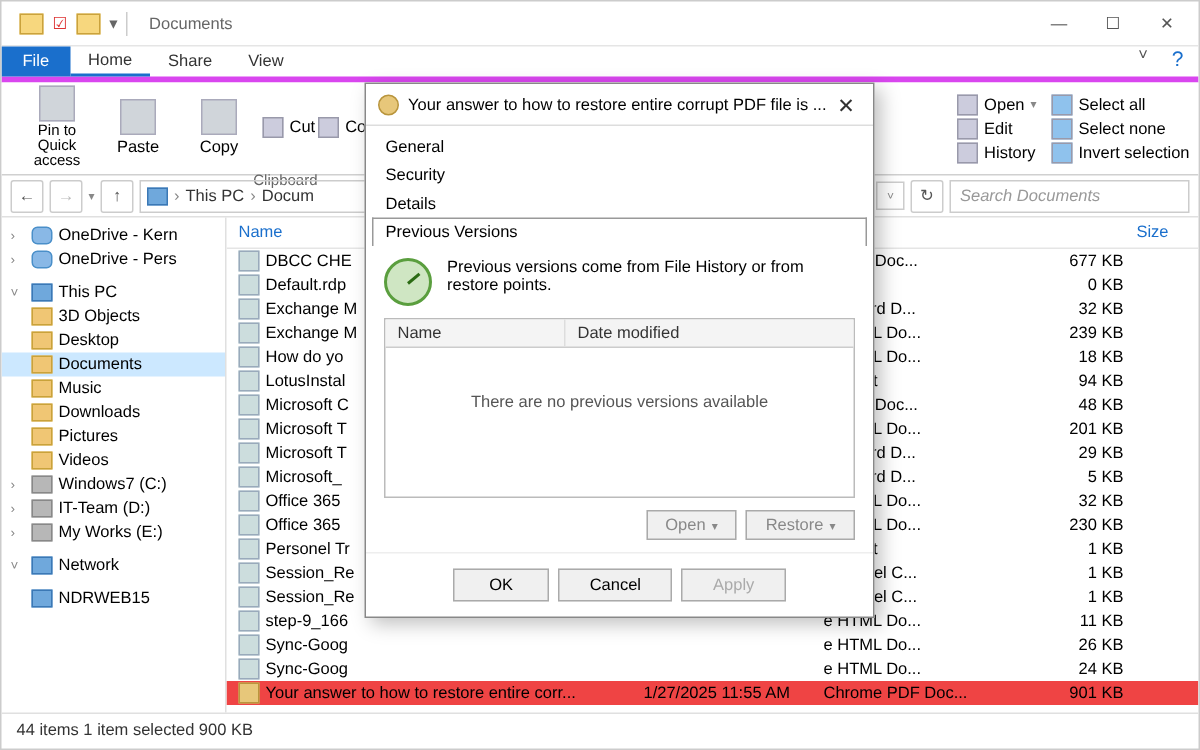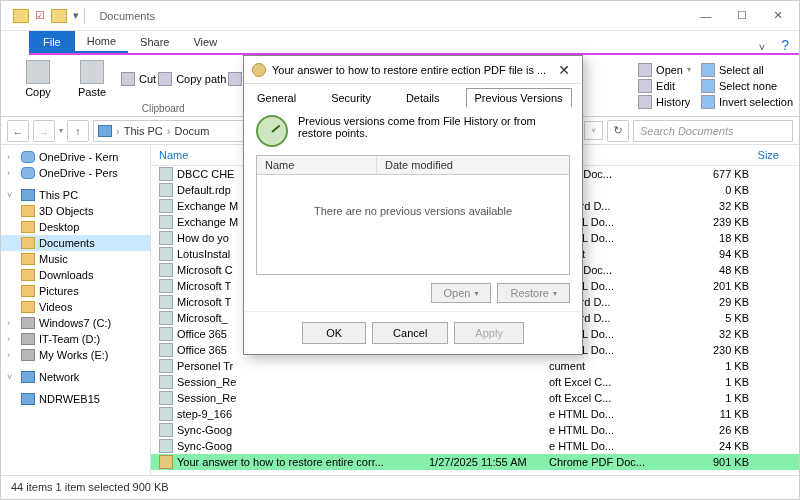--- a/index.html
+++ b/index.html
@@ -6,21 +6,21 @@
 body { background: #fff; width: 800px; height: 500px; overflow: hidden; position: relative; border: 1px solid #ccc; }
 
 
 .titlebar { height: 30px; display: flex; align-items: center; padding: 0 4px; border-bottom: 1px solid #e5e5e5; }
 .titlebar .qat { display: flex; gap: 6px; align-items: center; padding: 0 8px; }
 .titlebar .title { flex: 1; color: #666; padding-left: 6px; }
 .titlebar .winbtns { display: flex; gap: 2px; }
 .titlebar .winbtn { width: 34px; height: 24px; display: flex; align-items: center; justify-content: center; color: #555; }
 
 
-.ribbon-tabs { height: 24px; display: flex; align-items: flex-end; border-bottom: 2px solid #d946ef; margin-left: 28px; }
+.ribbon-tabs { height: 24px; display: flex; align-items: flex-start; border-bottom: 4px solid #d946ef; }
 .ribbon-tabs .file { background: #1a6fcc; color: #fff; padding: 4px 14px; height: 100%; display: flex; align-items: center; }
 .ribbon-tabs .tab { padding: 4px 12px; height: 100%; display: flex; align-items: center; color: #333; }
 .ribbon-tabs .tab.active { border-bottom: 2px solid #1a6fcc; }
 .ribbon-tabs .spacer { flex: 1; }
 .ribbon-tabs .help { padding: 0 10px; color: #1a6fcc; font-size: 14px; }
 
 
 .ribbon { height: 62px; display: flex; border-bottom: 1px solid #d0d0d0; padding: 2px 6px; gap: 4px; background: #fff; }
 .ribbon-group { display: flex; flex-direction: column; align-items: center; border-right: 1px solid #e5e5e5; padding: 0 6px; }
 .ribbon-group-row { display: flex; gap: 4px; flex: 1; align-items: center; }
@@ -55,32 +55,32 @@
 .filehead { display: flex; border-bottom: 1px solid #e5e5e5; padding: 4px 8px; color: #1a6fcc; font-size: 11px; }
 .filehead .col-name { flex: 0 0 270px; }
 .filehead .col-type { flex: 0 0 150px; }
 .filehead .col-size { flex: 0 0 80px; text-align:right; }
 .filerow { display: flex; padding: 1px 8px; align-items: center; }
 .filerow .ico-f { width: 14px; height: 14px; background: #cdd; border: 1px solid #9ab; margin-right: 4px; flex-shrink:0; }
 .filerow .cell-name { flex: 0 0 252px; white-space: nowrap; overflow: hidden; }
 .filerow .cell-date { flex: 0 0 120px; white-space: nowrap; }
 .filerow .cell-type { flex: 0 0 130px; white-space: nowrap; overflow: hidden; }
 .filerow .cell-size { flex: 0 0 70px; text-align: right; }
-.filerow.sel { background: #86efac; }
+.filerow.sel { background: #ef4444; }
 
 
 .statusbar { height: 22px; border-top: 1px solid #e0e0e0; display: flex; align-items: center; gap: 3px; padding: 0 10px; color: #333; }
 
 
 .dialog { position: absolute; left: 242px; top: 54px; width: 340px; background: #fff; border: 1px solid #888; box-shadow: 4px 4px 12px rgba(0,0,0,.25); }
 .dialog-title { height: 28px; display: flex; align-items: center; padding: 0 8px; border-bottom: 1px solid #ddd; }
 .dialog-title .dlg-ico { width: 14px; height: 14px; border-radius: 50%; background: #e7c77a; border: 1px solid #b9953d; margin-right: 6px; }
 .dialog-title .dlg-t { flex: 1; white-space: nowrap; overflow: hidden; }
 .dialog-title .dlg-x { width: 20px; text-align: center; font-size: 14px; color: #333; }
-.dialog-tabs { display: flex; padding: 4px 4px 0 4px; gap: 17px; }
+.dialog-tabs { display: flex; padding: 4px 4px 0 4px; gap: 0; flex-direction: column; }
 .dialog-tabs .dtab { padding: 3px 8px; border: 1px solid transparent; border-bottom: none; font-size: 11px; }
 .dialog-tabs .dtab.active { border-color: #999; background: #fff; }
 .red-box { border: 2px solid #d22; }
 .dialog-body { padding: 8px 12px; }
 .dlg-hint { display: flex; gap: 10px; align-items: flex-start; margin-bottom: 8px; }
 .dlg-hint .clock { width: 32px; height: 32px; border-radius: 50%; background: #cfe6c3; border: 2px solid #5a9e3e; position: relative; flex-shrink:0; }
 .dlg-hint .clock::after { content:""; position:absolute; left:50%; top:50%; width:10px; height:2px; background:#2b6b14; transform-origin:left; transform:rotate(-40deg); }
 .dlg-label { margin: 6px 0 4px; }
 .versions-table { border: 1px solid #bbb; height: 120px; }
 .versions-head { display: flex; background: #f4f4f4; border-bottom: 1px solid #ccc; }
@@ -122,25 +122,29 @@
   <div class="spacer"></div>
   <div style="padding:0 6px;color:#555">˅</div>
   <div class="help">?</div>
 </div>
 
 <div class="ribbon">
   <div class="ribbon-group">
     <div class="ribbon-group-row">
       <div class="big-btn">
           <div class="ico"></div>
-          <span>Copy</span>
+          <span style="font-size:10px;text-align:center;line-height:1">Pin to Quick access</span>
         </div>
       <div class="big-btn">
           <div class="ico"></div>
           <span>Paste</span>
+        </div>
+      <div class="big-btn">
+          <div class="ico"></div>
+          <span>Copy</span>
         </div>
       <div style="display:flex;flex-direction:row;gap:2px">
         <div class="small-btn">
             <span class="ico-s"></span>
             <span>Cut</span>
           </div>
         <div class="small-btn">
             <span class="ico-s"></span>
             <span>Copy path</span>
           </div>
@@ -432,21 +436,21 @@
 
 <div class="statusbar">
   <span>44 items</span>
   <span>1 item selected</span>
   <span>900 KB</span>
 </div>
 
 <div class="dialog">
   <div class="dialog-title">
     <span class="dlg-ico"></span>
-    <span class="dlg-t">Your answer to how to restore entire ection PDF file is ...</span>
+    <span class="dlg-t">Your answer to how to restore entire corrupt PDF file is ...</span>
     <span class="dlg-x">✕</span>
   </div>
   <div class="dialog-tabs">
     <div class="dtab">General</div>
     <div class="dtab">Security</div>
     <div class="dtab">Details</div>
     <div class="dtab active red-box">Previous Versions</div>
   </div>
   <div class="dialog-body">
     <div class="dlg-hint">

